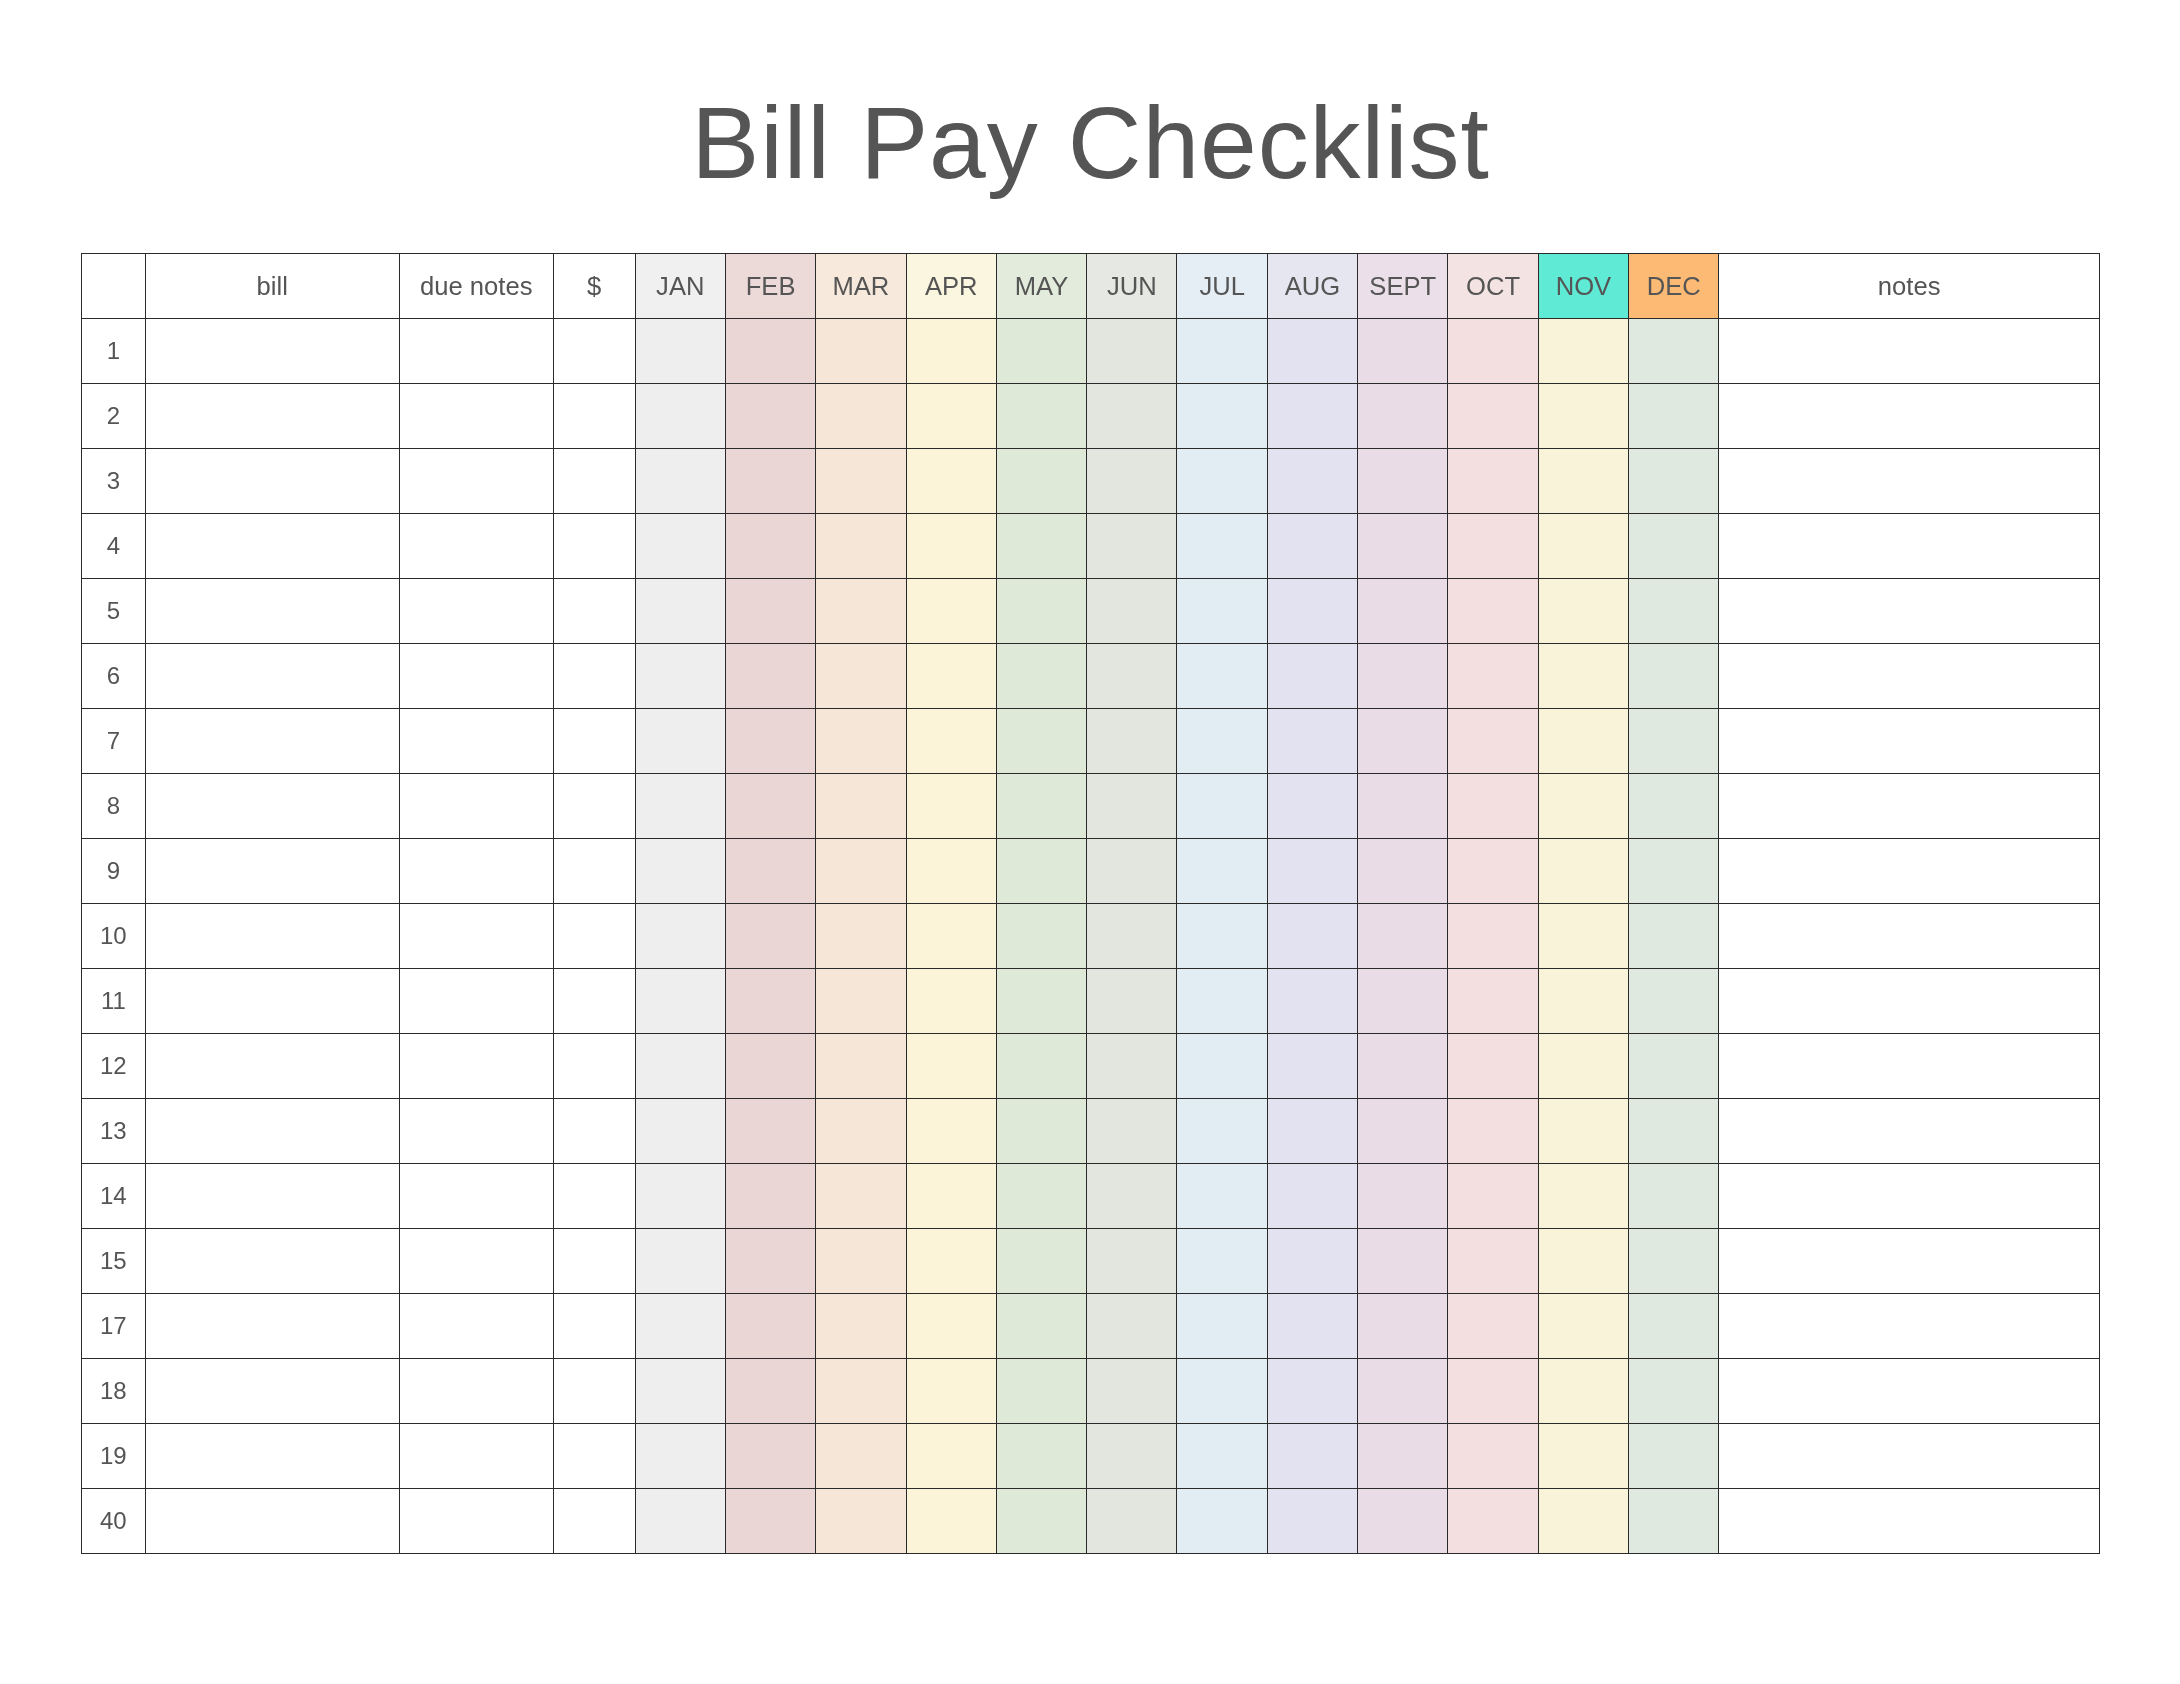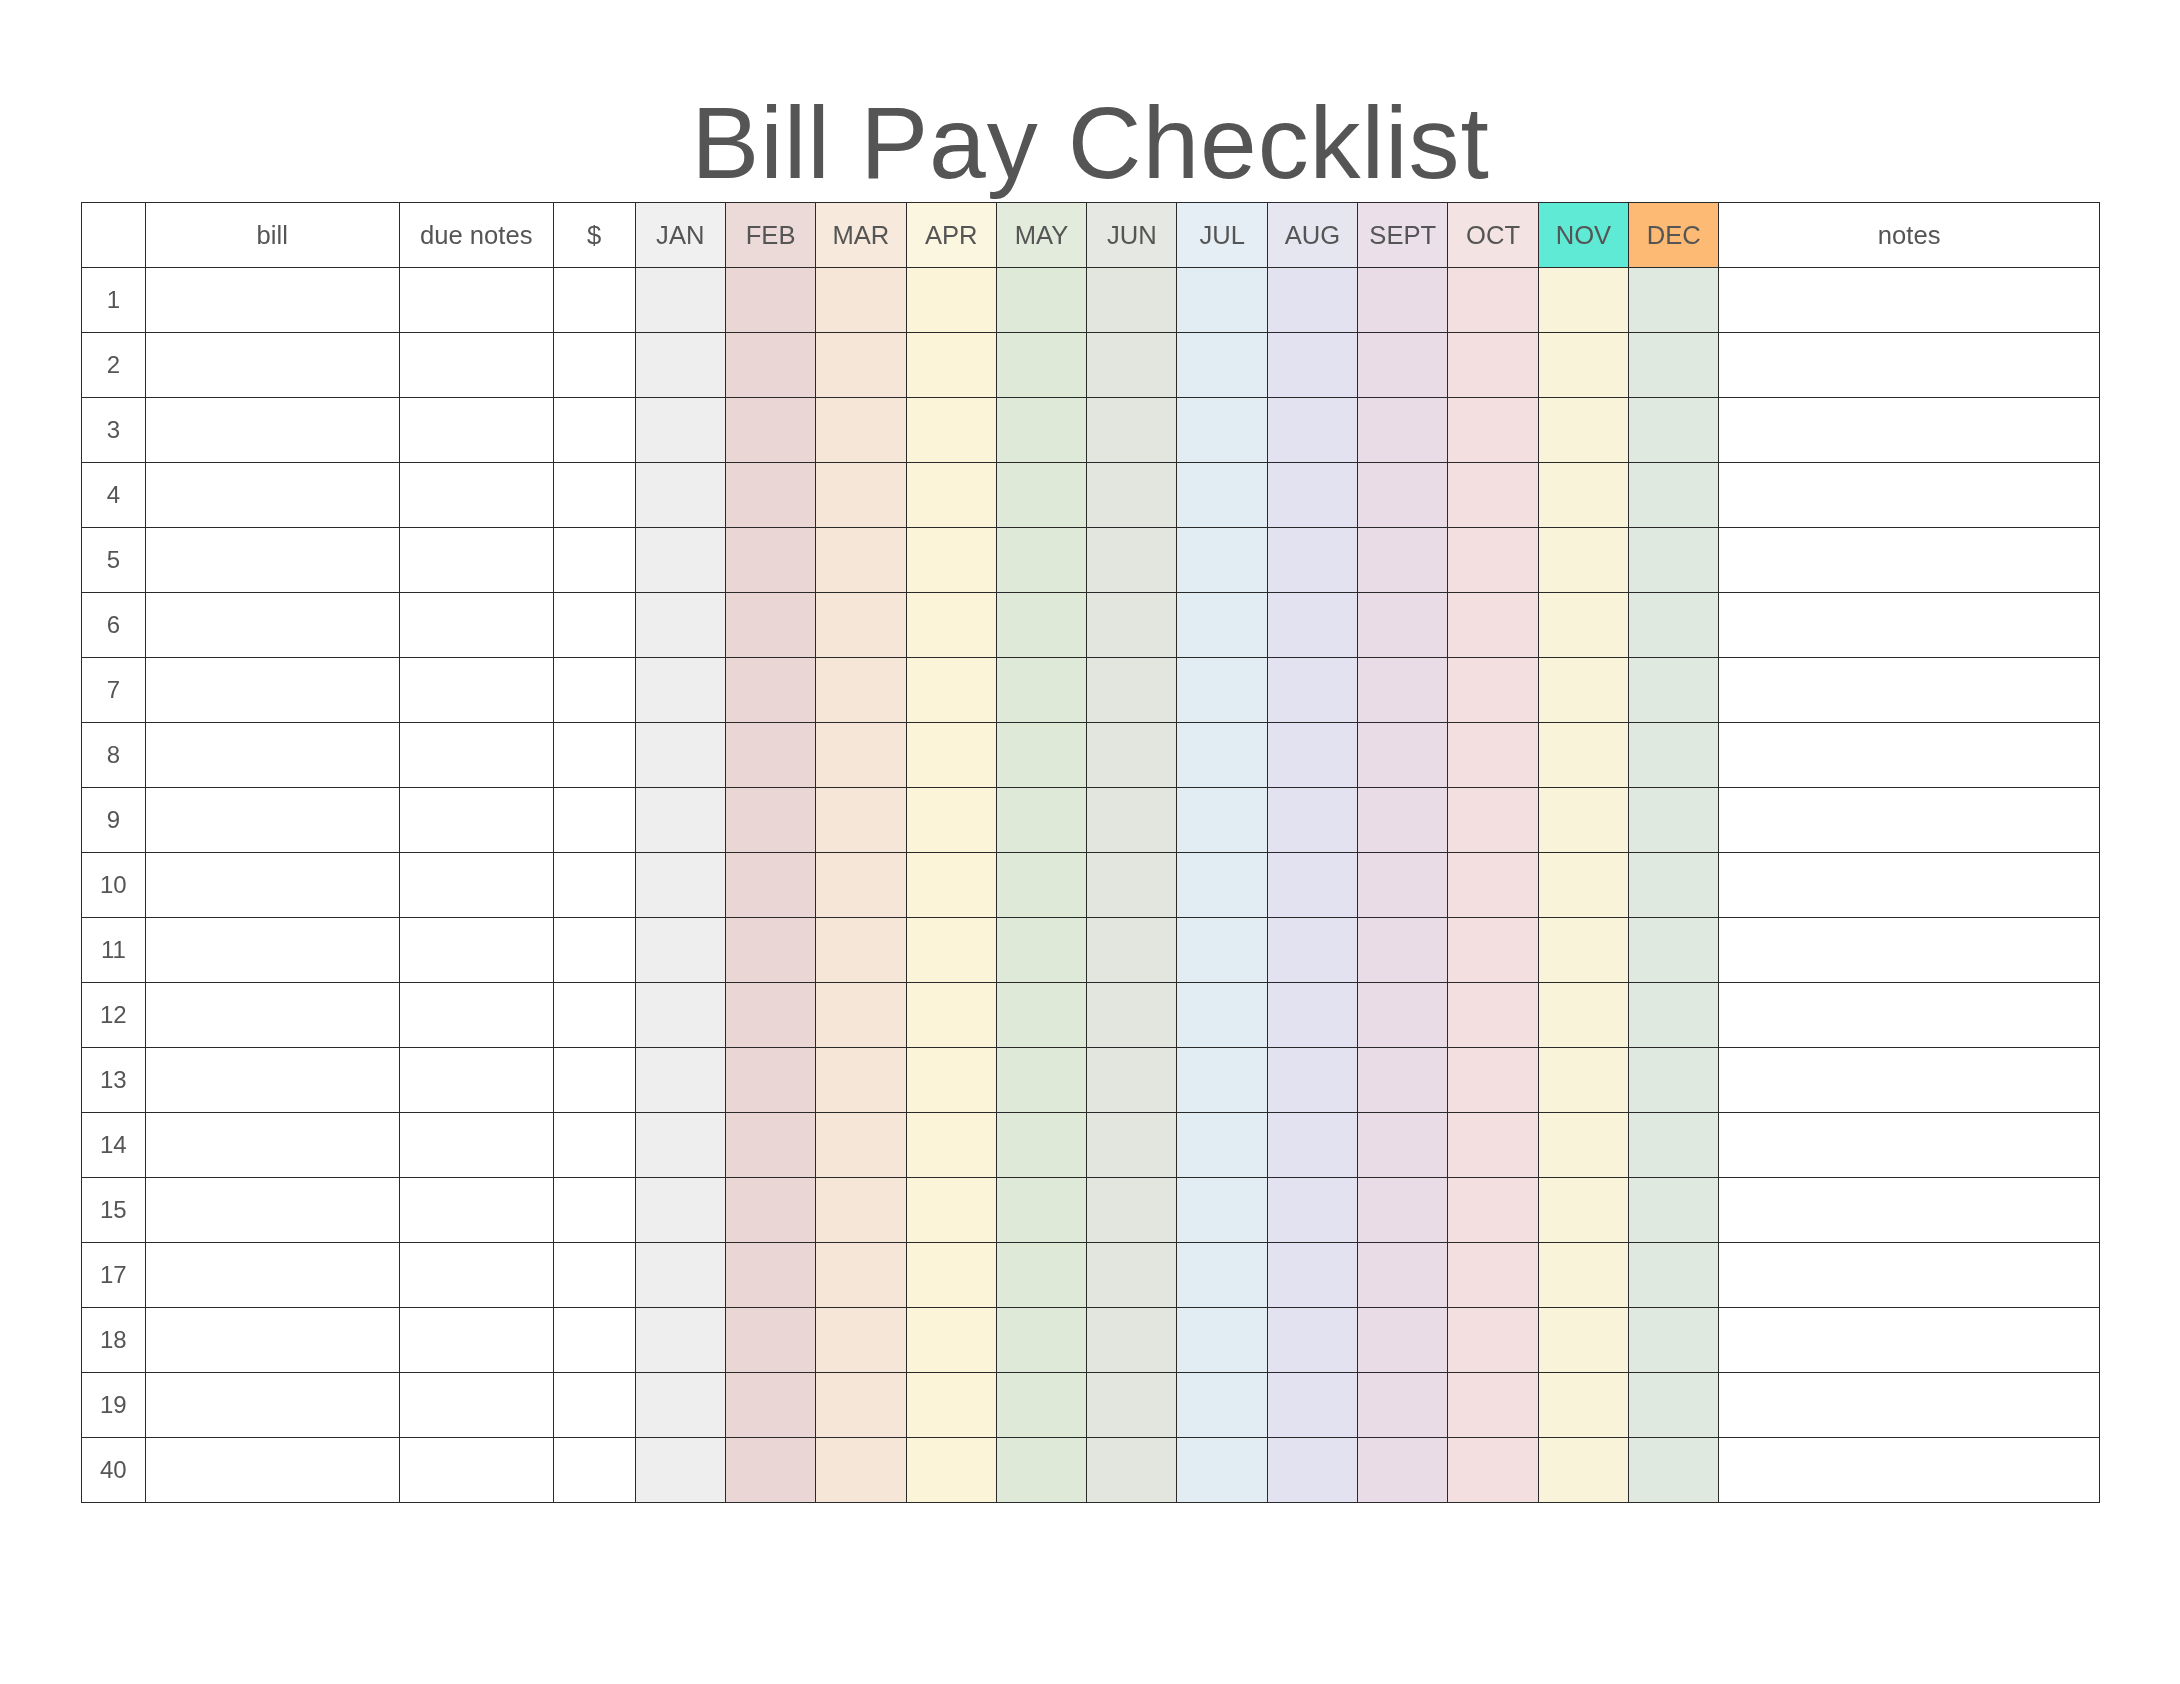--- a/index.html
+++ b/index.html
@@ -10,20 +10,21 @@
     height: 1685px;
     padding: 85px 81px 68px 81px;
     color: #444;
   }
   h1.title {
     text-align: center;
     font-weight: 200;
     font-size: 102px;
     letter-spacing: 0.9px;
     color: #555;
+    margin-bottom: 51px;
   }
   table {
     border-collapse: collapse;
     width: 100%;
     table-layout: fixed;
     padding-left: 20px;
   }
   th, td {
     border: 1.7px solid #2a2a2a;
     height: 65px;

